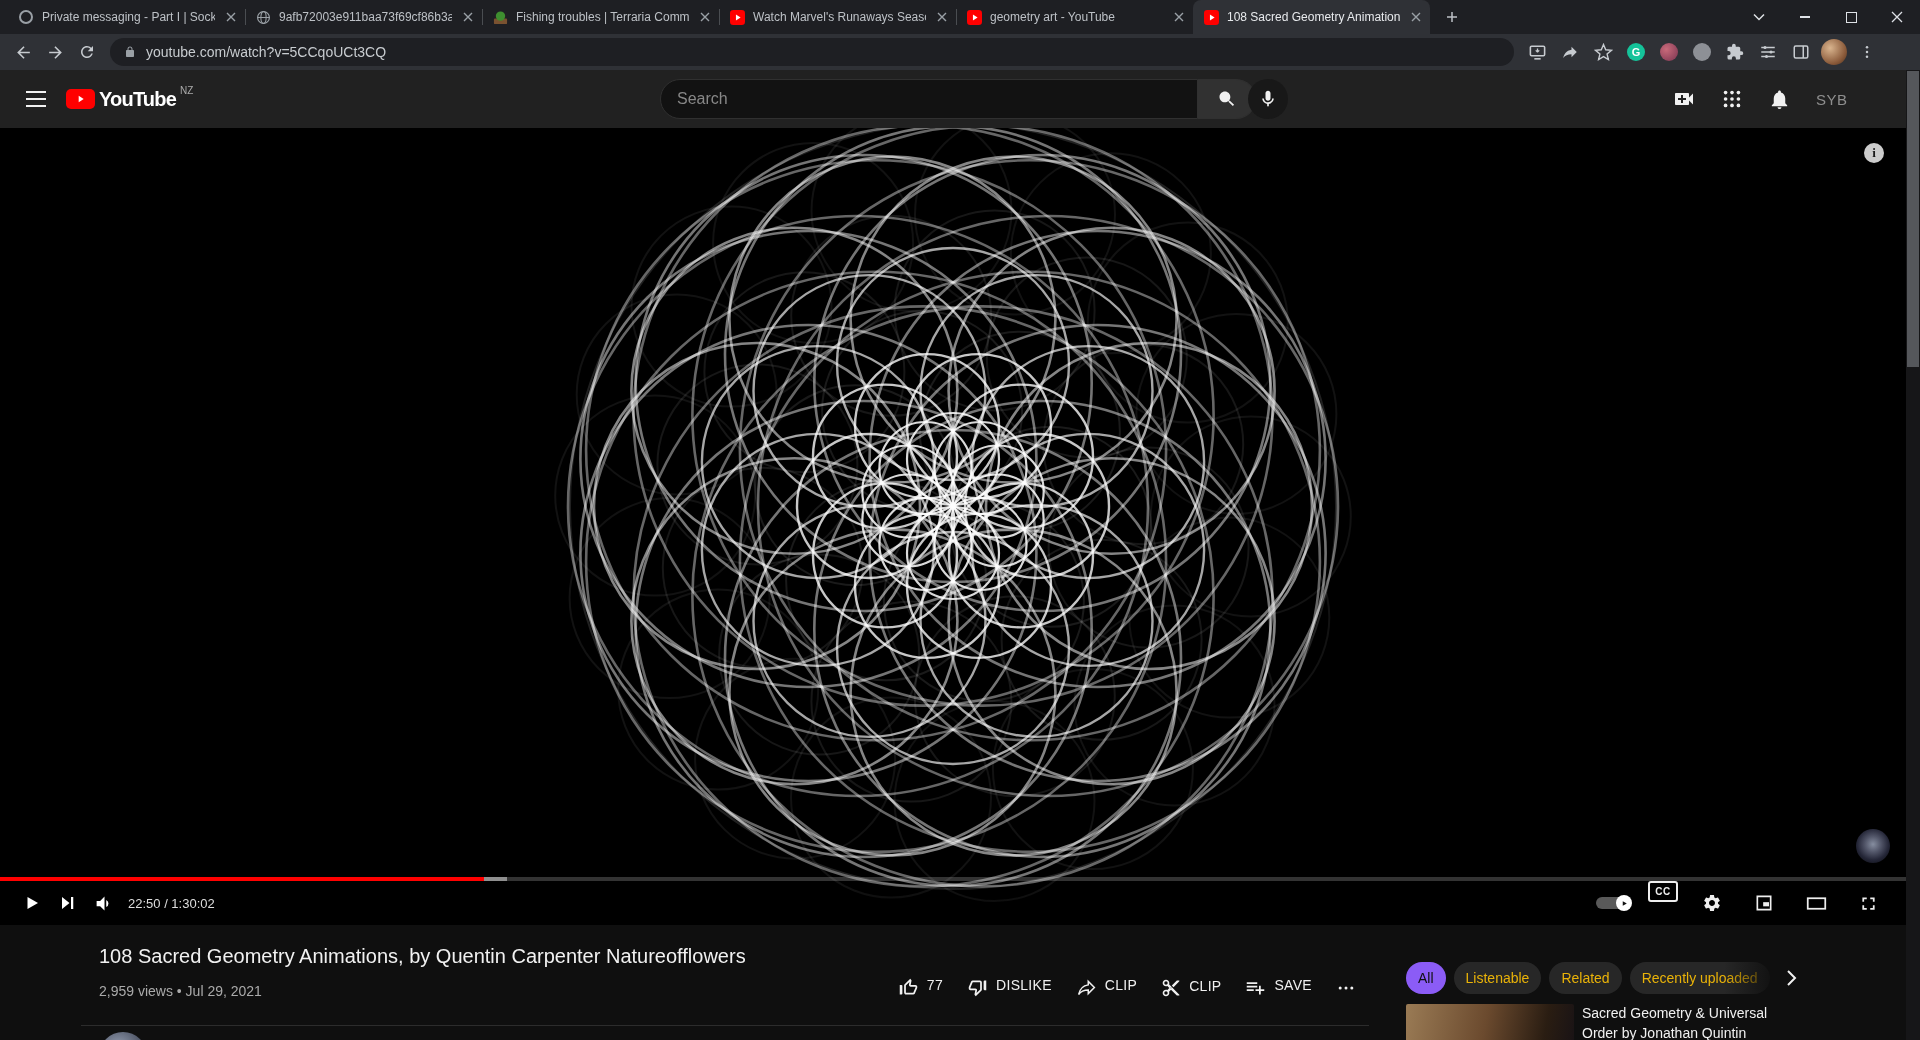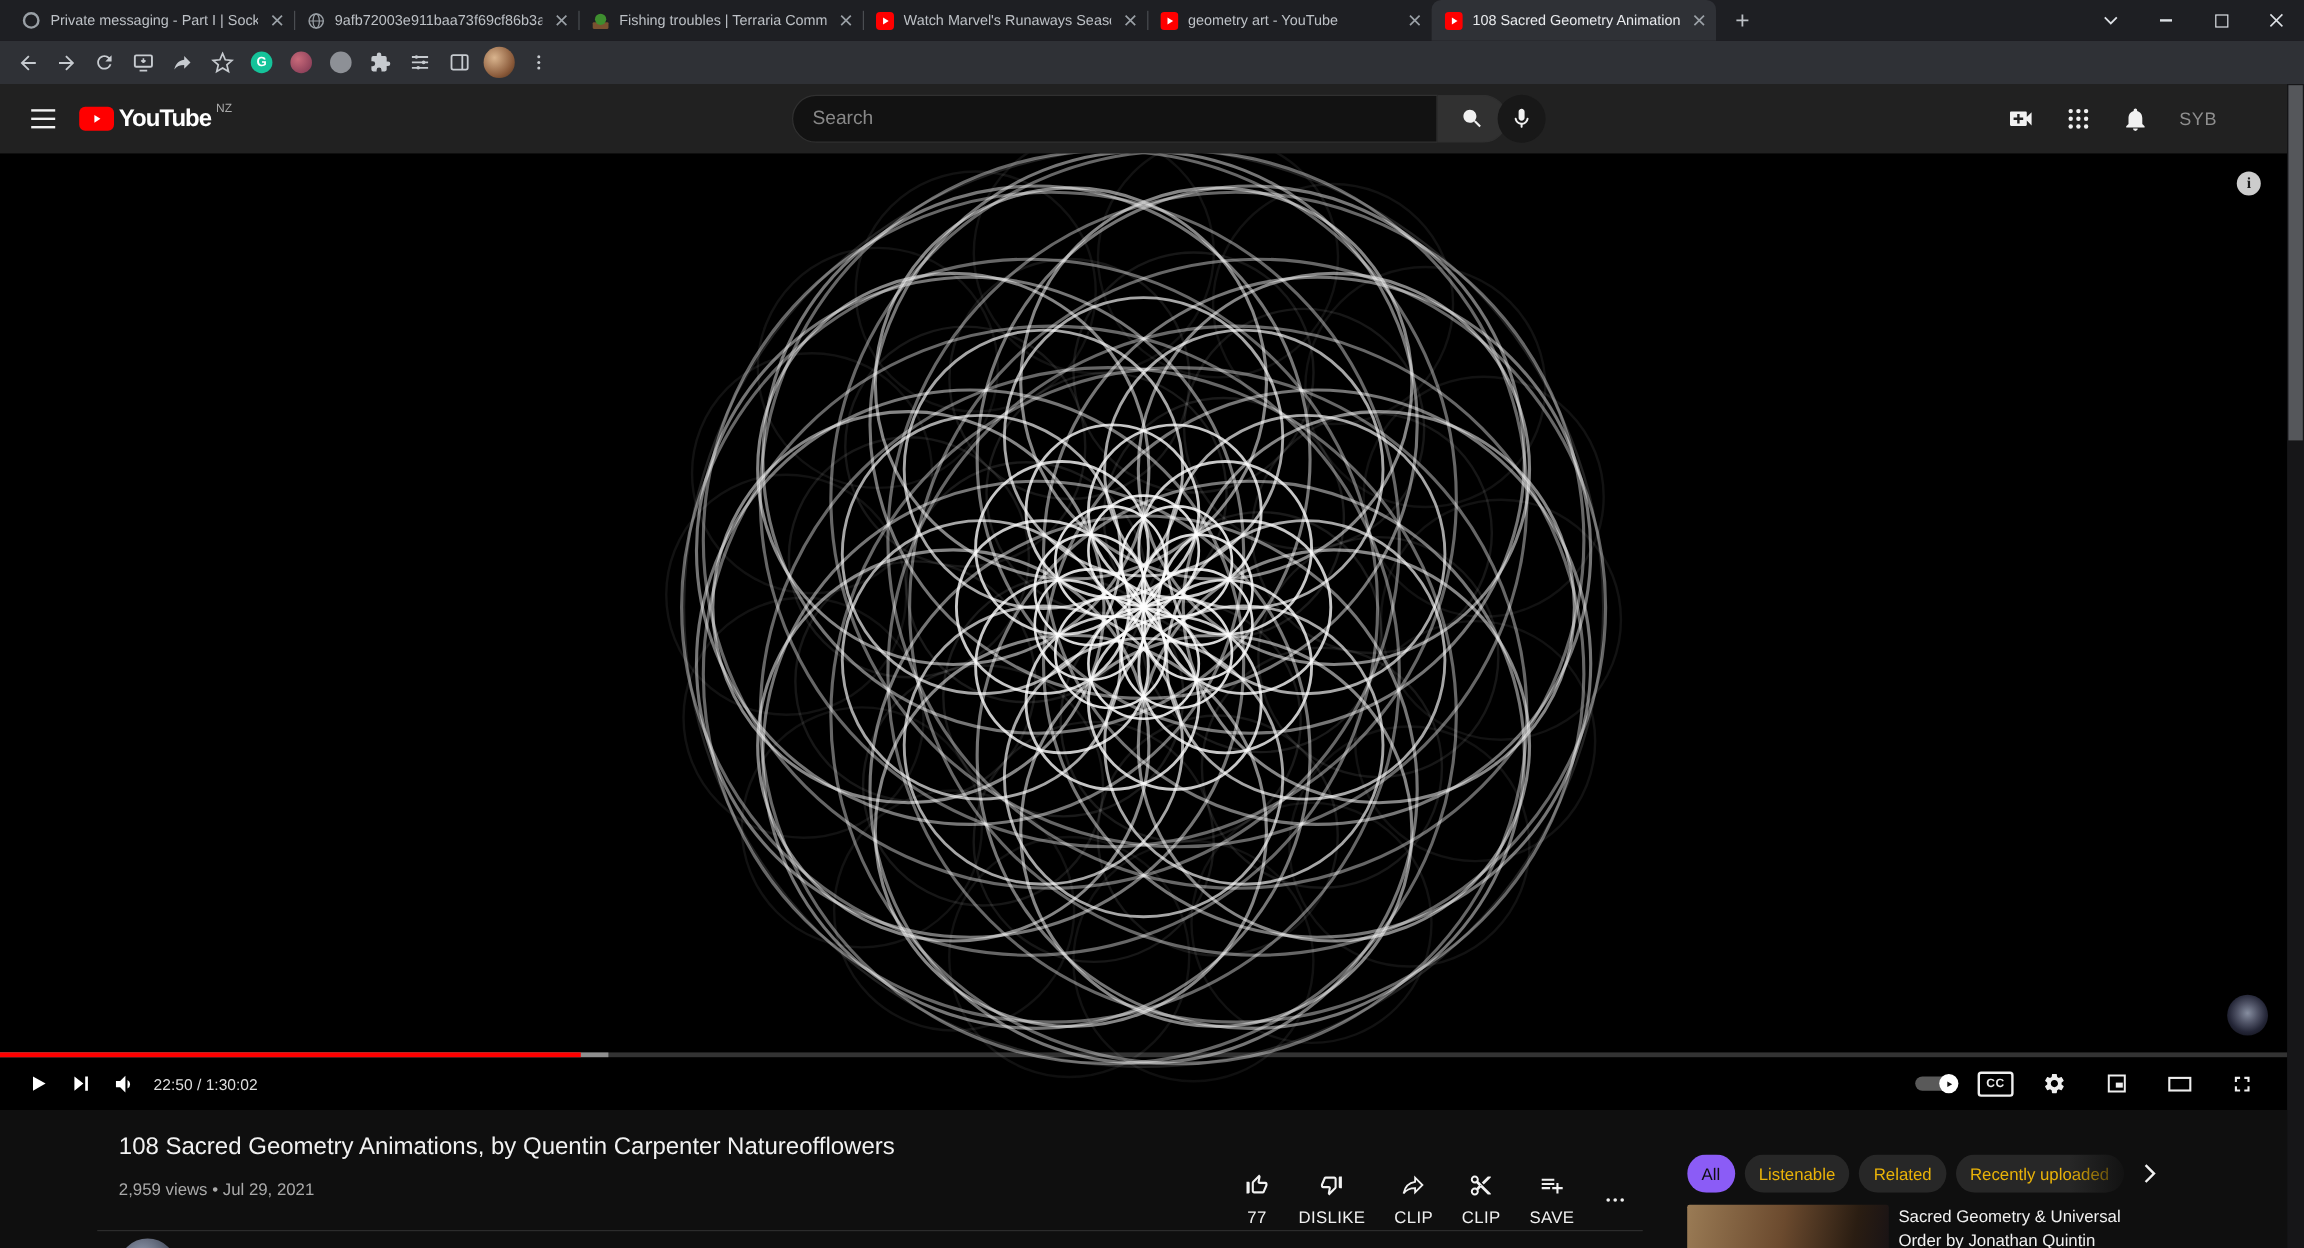--- a/index.html
+++ b/index.html
@@ -66,38 +66,38 @@
   .watermark{position:absolute;right:16px;bottom:62px;width:34px;height:34px;border-radius:50%;opacity:.95;
              background:radial-gradient(circle at 50% 45%,#8d95a8 0%,#565a6e 32%,#26283a 62%,#050508 100%);}
   .progress{position:absolute;left:0;right:0;bottom:44px;height:4px;background:rgba(255,255,255,0.2);}
   .progress .buffered{position:absolute;left:0;top:0;bottom:0;background:rgba(255,255,255,0.45);}
   .progress .played{position:absolute;left:0;top:0;bottom:0;background:#f00;}
   .controls{position:absolute;left:0;right:0;bottom:0;height:44px;display:flex;align-items:center;
             padding:0 14px;box-sizing:border-box;background:linear-gradient(rgba(0,0,0,0),rgba(0,0,0,.45));}
   .ctl{width:36px;height:44px;display:flex;align-items:center;justify-content:center;color:#fff;flex:none;}
   .time{color:#ddd;font-size:13px;margin-left:6px;white-space:nowrap;}
   .spacer{flex:1;}
-  .rgrp{display:flex;align-items:center;gap:16px;margin-right:6px;}
+  .rgrp{display:flex;gap:16px;margin-right:6px;}
   .autoplay{position:relative;width:36px;height:44px;display:flex;align-items:center;}
   .autoplay .track{width:34px;height:12px;border-radius:6px;background:rgba(255,255,255,0.35);}
   .autoplay .knob{position:absolute;right:0;top:14px;width:16px;height:16px;border-radius:50%;background:#fff;
                   display:flex;align-items:center;justify-content:center;}
   .cc-box{width:26px;height:17px;border:2px solid #eee;border-radius:3px;color:#eee;font-size:10px;font-weight:bold;
           display:flex;align-items:center;justify-content:center;letter-spacing:.5px;}
 
   
   .below{position:absolute;top:925px;left:0;width:1906px;height:115px;background:#0f0f0f;}
   .vtitle{position:absolute;left:99px;top:20px;width:1040px;font-size:20px;font-weight:500;color:#f1f1f1;
           margin:0;white-space:nowrap;overflow:hidden;}
   .vmeta{position:absolute;left:99px;top:58px;font-size:14px;color:#aaa;}
   .divider{position:absolute;left:81px;top:100px;width:1288px;height:1px;background:rgba(255,255,255,0.12);}
   .channel-av{position:absolute;left:99px;top:107px;width:48px;height:48px;border-radius:50%;
               background:radial-gradient(circle at 40% 35%,#9aa4b8,#3c4252 70%,#14161d);}
   .actions{position:absolute;top:46px;right:538px;display:flex;align-items:center;color:#f1f1f1;}
-  .action{display:flex;align-items:center;gap:8px;font-size:14px;font-weight:500;letter-spacing:.3px;padding:6px 12px;flex-direction:column;}
+  .action{display:flex;align-items:flex-start;gap:8px;font-size:14px;font-weight:500;letter-spacing:.3px;padding:6px 12px;}
   .secondary{position:absolute;left:1406px;top:0;width:500px;height:115px;}
   .chips{position:absolute;top:37px;left:0;display:flex;gap:8px;width:372px;overflow:hidden;}
   .chip{height:32px;padding:0 12px;border-radius:16px;background:rgba(255,255,255,0.1);color:#eab308;font-size:14px;
         display:flex;align-items:center;white-space:nowrap;flex:none;box-sizing:border-box;}
   .chip.sel{background:#8b5cf6;color:#0f0f0f;}
   .chips-fade{position:absolute;top:37px;left:318px;width:54px;height:32px;
               background:linear-gradient(to right,rgba(15,15,15,0),#0f0f0f);}
   .chips-chevron{position:absolute;top:37px;left:372px;width:28px;height:32px;display:flex;align-items:center;
                  justify-content:center;color:#f1f1f1;}
   .suggested{position:absolute;top:79px;left:0;display:flex;gap:8px;}
@@ -242,20 +242,28 @@
       <svg width="19" height="19" viewBox="0 0 24 24">
           <path d="M4 11h12.2l-5.6-5.6L12 4l8 8-8 8-1.4-1.4 5.6-5.6H4v-2z" fill="currentColor"></path>
         </svg>
     </span>
     <span class="navbtn">
       <svg width="18" height="18" viewBox="0 0 24 24">
           <path d="M17.65 6.35A7.96 7.96 0 0 0 12 4c-4.42 0-7.99 3.58-7.99 8s3.57 8 7.99 8c3.73 0 6.84-2.55 7.73-6h-2.08A5.99 5.99 0 0 1 12 18c-3.31 0-6-2.69-6-6s2.69-6 6-6c1.66 0 3.14.69 4.22 1.78L13 11h7V4l-2.35 2.35z" fill="currentColor"></path>
         </svg>
     </span>
 
+    <div class="omnibox">
+      <span>
+        <svg width="12" height="14" viewBox="0 0 24 24">
+            <path d="M18 8h-1V6c0-2.76-2.24-5-5-5S7 3.24 7 6v2H6c-1.1 0-2 .9-2 2v10c0 1.1.9 2 2 2h12c1.1 0 2-.9 2-2V10c0-1.1-.9-2-2-2zM9 6c0-1.66 1.34-3 3-3s3 1.34 3 3v2H9V6z" fill="#9aa0a6"></path>
+          </svg>
+      </span>
+      <span class="url">youtube.com/watch?v=5CCqoUCt3CQ</span>
+    </div>
 
     <div class="tb-icons">
       <span class="tbbtn">
         <svg width="19" height="19" viewBox="0 0 24 24">
             <rect x="3" y="4" width="18" height="12" rx="1.5" fill="none" stroke="currentColor" stroke-width="2"></rect>
             <path d="M12 7v4.5m0 0l-2.2-2.2m2.2 2.2l2.2-2.2" stroke="currentColor" stroke-width="1.7" fill="none"></path>
             <path d="M8 20h8" stroke="currentColor" stroke-width="2"></path>
           </svg>
       </span>
       <span class="tbbtn">

